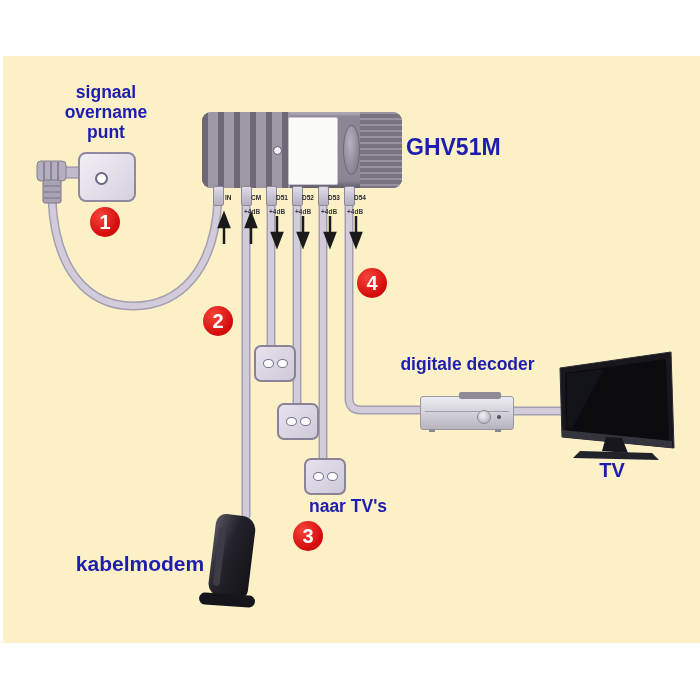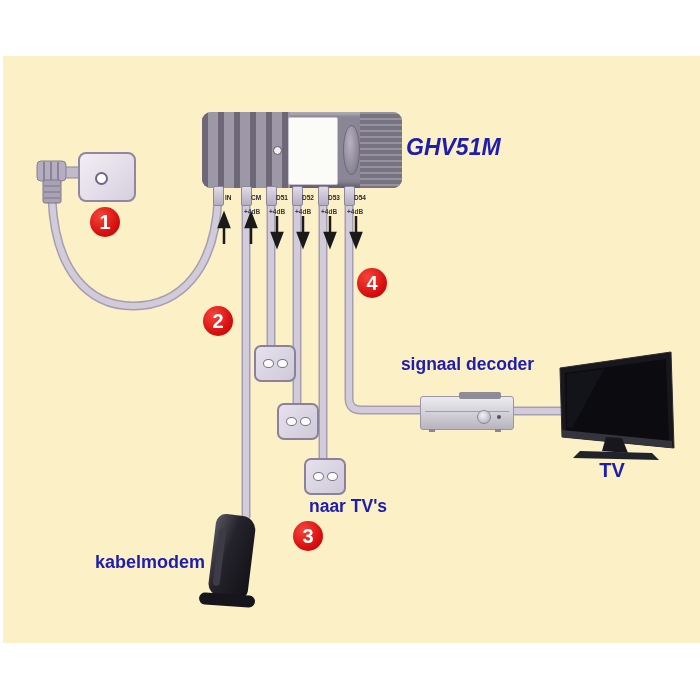--- a/index.html
+++ b/index.html
@@ -186,23 +186,28 @@
 
   <div id="decoder">
     <div class="topblock"></div>
     <div class="slot"></div>
     <div class="knob"></div>
     <div class="led"></div>
     <div class="foot1"></div>
     <div class="foot2"></div>
   </div>
 
-  <div class="blue-label" style="left:406px;top:134px;font-size:23px;font-style:italic;">GHV51M</div>
-  <div class="blue-label" style="left:390px;top:354px;width:155px;font-size:17.5px;">signaal decoder</div>
+  <div class="blue-label" style="left:38px;top:82px;width:136px;font-size:17.5px;line-height:20px;">
+    <span style="display:block">signaal</span>
+    <span style="display:block">overname</span>
+    <span style="display:block">punt</span>
+  </div>
+  <div class="blue-label" style="left:406px;top:134px;font-size:23px;">GHV51M</div>
+  <div class="blue-label" style="left:390px;top:354px;width:155px;font-size:17.5px;">digitale decoder</div>
   <div class="blue-label" style="left:582px;top:459px;width:60px;font-size:20px;text-align:center;">TV</div>
   <div class="blue-label" style="left:244px;top:496px;width:120px;font-size:17.5px;padding-left:44px;">naar TV's</div>
-  <div class="blue-label" style="left:75px;top:552px;width:130px;font-size:18px;text-align:right;">kabelmodem</div>
+  <div class="blue-label" style="left:75px;top:552px;width:130px;font-size:21px;">kabelmodem</div>
 
   <div class="step" style="left:90px;top:207px">1</div>
   <div class="step" style="left:203px;top:306px">2</div>
   <div class="step" style="left:293px;top:521px">3</div>
   <div class="step" style="left:357px;top:268px">4</div>
 </div>
 
 </body></html>

